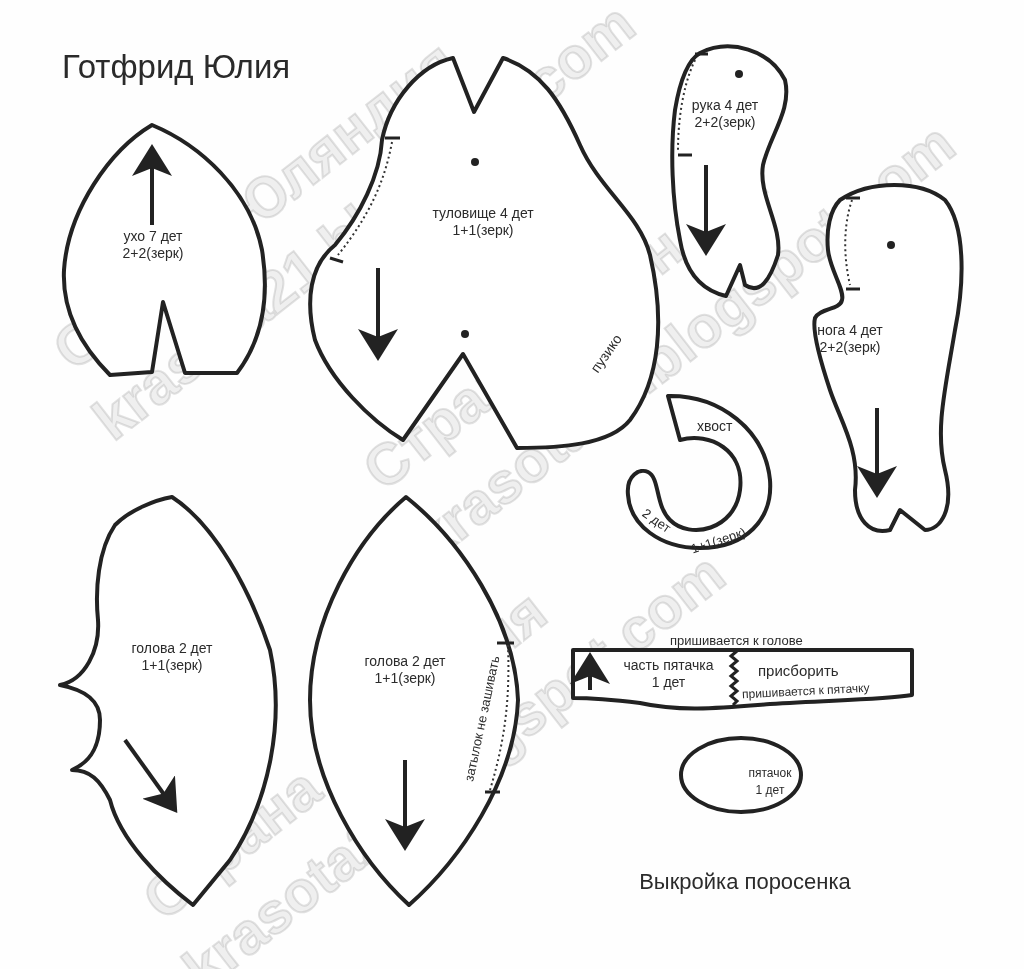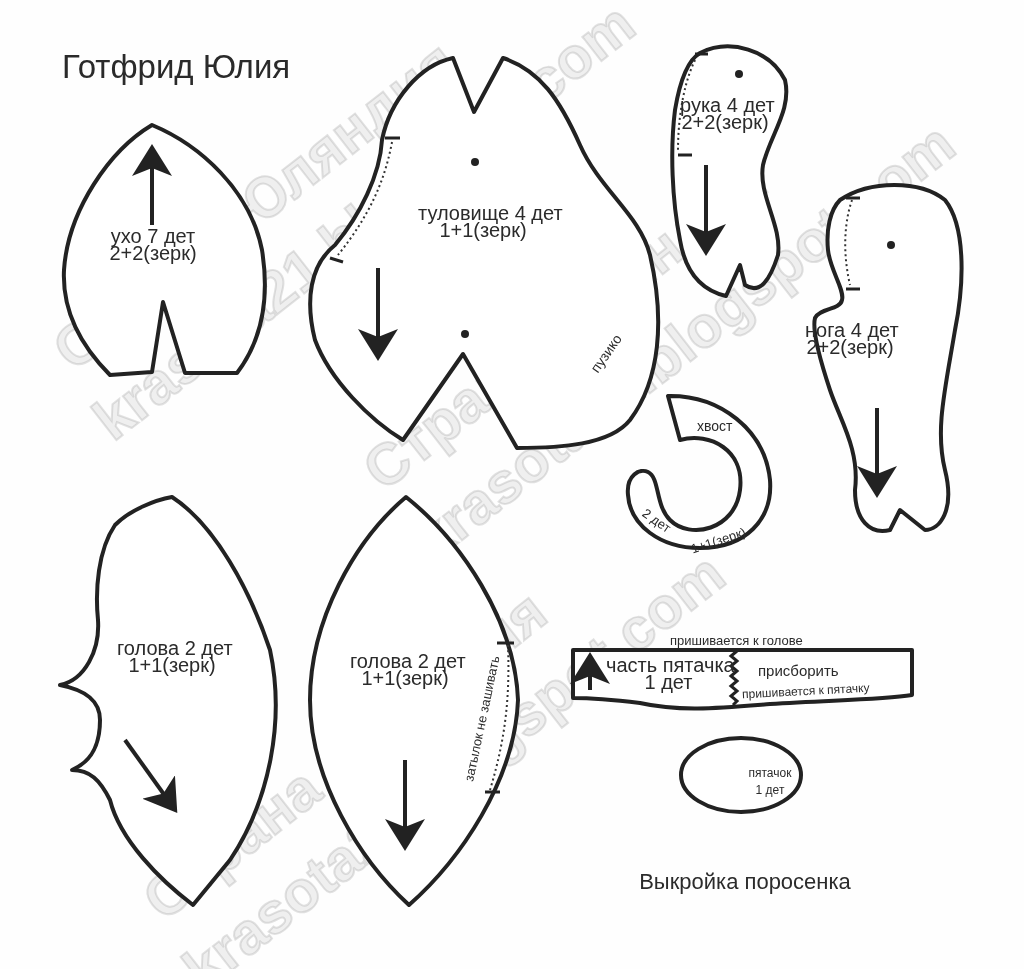--- a/index.html
+++ b/index.html
@@ -3,21 +3,21 @@
   <meta charset="utf-8">
   <style>
     html, body { margin: 0; padding: 0; background: #ffffff; }
     body { width: 1024px; height: 969px; position: relative; overflow: hidden; font-family: "Liberation Sans", sans-serif; color: #2a2a2a; }
     .page { position: absolute; left: 0; top: 0; width: 1024px; height: 969px; background: #fefefe; }
     svg.pattern { position: absolute; left: 0; top: 0; width: 1024px; height: 969px; }
     .outline { fill: #ffffff; stroke: #222222; stroke-width: 4; stroke-linejoin: round; }
     .thin { fill: none; stroke: #222222; stroke-width: 3; }
     .dots { fill: none; stroke: #333; stroke-width: 2; stroke-dasharray: 2 3; }
     .arrowline { stroke: #222; stroke-width: 4; }
-    .lbl { position: absolute; font-size: 20px; text-align: center; line-height: 17px; color: #2b2b2b; white-space: nowrap; }
+    .lbl { position: absolute; font-size: 14px; text-align: center; line-height: 17px; color: #2b2b2b; white-space: nowrap; }
     .author { position: absolute; left: 62px; top: 48px; font-size: 33px; color: #2a2a2a; }
     .caption { position: absolute; left: 600px; top: 868px; width: 290px; text-align: center; font-size: 22px; line-height: 28px; color: #2b2b2b; }
     .wm { position: absolute; font-size: 58px; font-weight: bold; color: rgba(150,150,150,0.14); white-space: nowrap; transform-origin: left top; pointer-events: none; -webkit-text-stroke: 2px rgba(160,160,160,0.3); }
   </style>
 </head>
 <body>
 
 <div class="page">
 
   <div class="wm" style="left:40px; top:330px; transform: rotate(-38deg);">Страна Юляндия</div>

